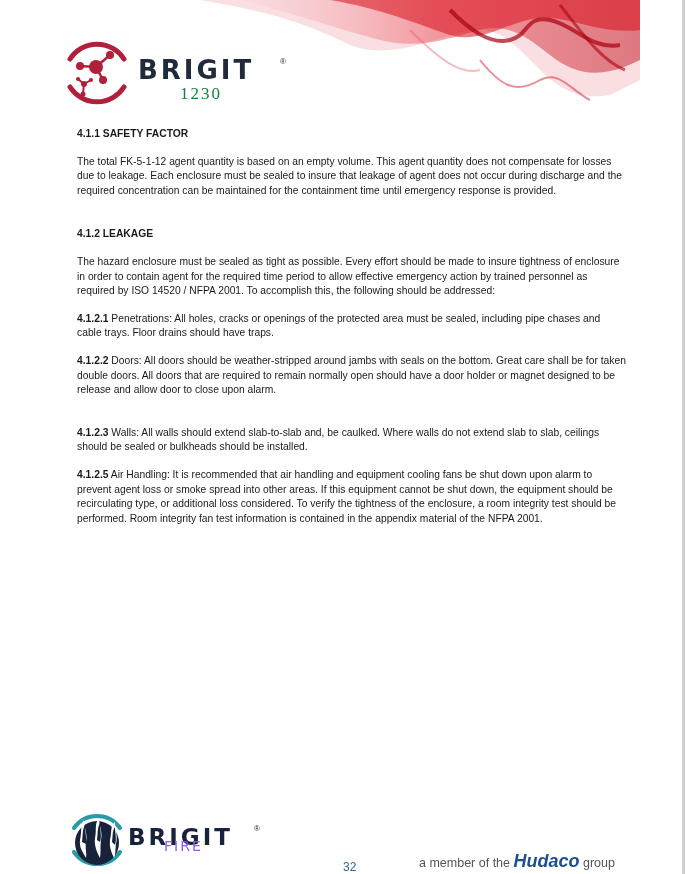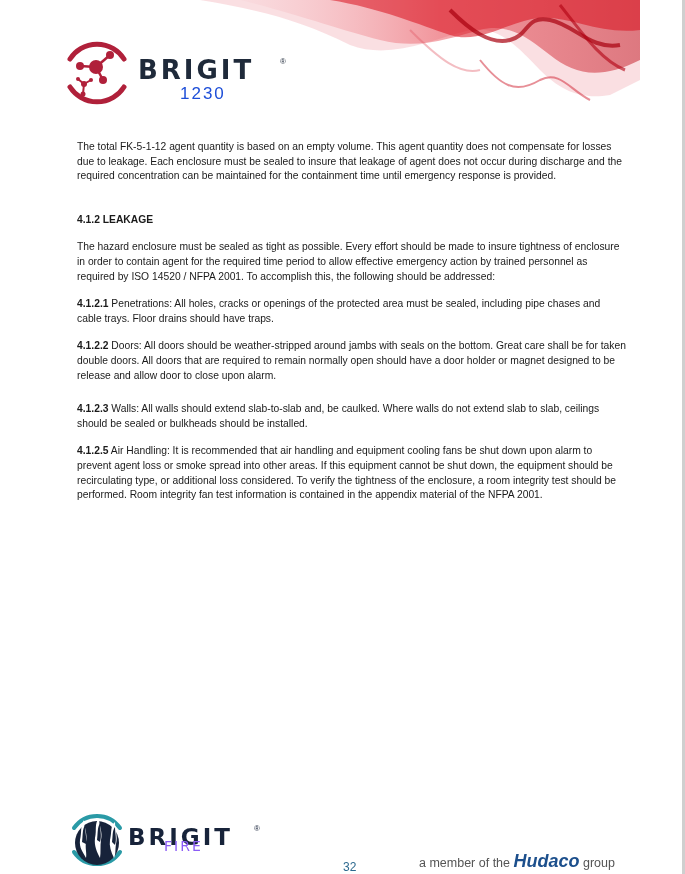--- a/index.html
+++ b/index.html
@@ -21,21 +21,21 @@
   .logo-top { position: absolute; left: 58px; top: 33px; width: 250px; height: 80px; }
   .logo-top .emblem { position: absolute; left: 0; top: 0; width: 78px; height: 80px; }
   .logo-top .brand {
     position: absolute; left: 80px; top: 22px;
     font-family: "DejaVu Sans", sans-serif; font-weight: bold;
     font-size: 26px; letter-spacing: 3px; color: #1f2a3a;
   }
   .logo-top .reg { position: absolute; left: 222px; top: 24px; font-size: 8px; color: #1f2a3a; }
   .logo-top .sub {
     position: absolute; left: 122px; top: 51px;
-    font-family: Liberation Sans, sans-serif; font-size: 17px; letter-spacing: 2px; color: #1d4ed8;
+    font-family: Liberation Serif, serif; font-size: 17px; letter-spacing: 2px; color: #15803d;
   }
 
   
   .content {
     position: absolute; left: 77px; top: 127px; width: 550px;
     font-size: 10.3px; line-height: 14.6px; color: #1a1a1a;
   }
   .h { font-weight: bold; font-size: 10.3px; margin: 0; }
   .p { margin: 0; }
   .b { font-weight: bold; }
@@ -104,30 +104,31 @@
     <circle cx="33" cy="47" r="2" fill="#b0203a"></circle>
     <circle cx="25" cy="61" r="2.5" fill="#b0203a"></circle>
   </svg>
   <span class="brand">BRIGIT</span>
   <span class="reg">®</span>
   <span class="sub">1230</span>
 </div>
 
 <div class="content">
   <div>
+    <p class="h">4.1.1 SAFETY FACTOR</p>
     <p class="p" style="margin-top:13px">The total FK-5-1-12 agent quantity is based on an empty volume. This agent quantity does not compensate for losses due to leakage. Each enclosure must be sealed to insure that leakage of agent does not occur during discharge and the required concentration can be maintained for the containment time until emergency response is provided.</p>
   </div>
 
   <div style="margin-top:29px">
     <p class="h">4.1.2 LEAKAGE</p>
     <p class="p" style="margin-top:13px">The hazard enclosure must be sealed as tight as possible. Every effort should be made to insure tightness of enclosure in order to contain agent for the required time period to allow effective emergency action by trained personnel as required by ISO 14520 / NFPA 2001. To accomplish this, the following should be addressed:</p>
 
     <p class="p" style="margin-top:13px"><span class="b">4.1.2.1</span><span> Penetrations: All holes, cracks or openings of the protected area must be sealed, including pipe chases and cable trays. Floor drains should have traps.</span></p>
     <p class="p" style="margin-top:13px"><span class="b">4.1.2.2</span><span> Doors: All doors should be weather-stripped around jambs with seals on the bottom. Great care shall be for taken double doors. All doors that are required to remain normally open should have a door holder or magnet designed to be release and allow door to close upon alarm.</span></p>
-    <p class="p" style="margin-top:19px"><span class="b">4.1.2.3</span><span> Walls: All walls should extend slab-to-slab and, be caulked. Where walls do not extend slab to slab, ceilings should be sealed or bulkheads should be installed.</span></p>
+    <p class="p" style="margin-top:28px"><span class="b">4.1.2.3</span><span> Walls: All walls should extend slab-to-slab and, be caulked. Where walls do not extend slab to slab, ceilings should be sealed or bulkheads should be installed.</span></p>
     <p class="p" style="margin-top:13px"><span class="b">4.1.2.5</span><span> Air Handling: It is recommended that air handling and equipment cooling fans be shut down upon alarm to prevent agent loss or smoke spread into other areas. If this equipment cannot be shut down, the equipment should be recirculating type, or additional loss considered. To verify the tightness of the enclosure, a room integrity test should be performed. Room integrity fan test information is contained in the appendix material of the NFPA 2001.</span></p>
   </div>
 
   <div style="margin-top:29px">
   </div>
 </div>
 
 <div class="logo-bottom">
   <svg class="emblem" viewBox="0 0 62 62">
     <path d="M8 20 A28 28 0 0 1 54 20" fill="none" stroke="#2a9aa6" stroke-width="4" stroke-linecap="round"></path>

